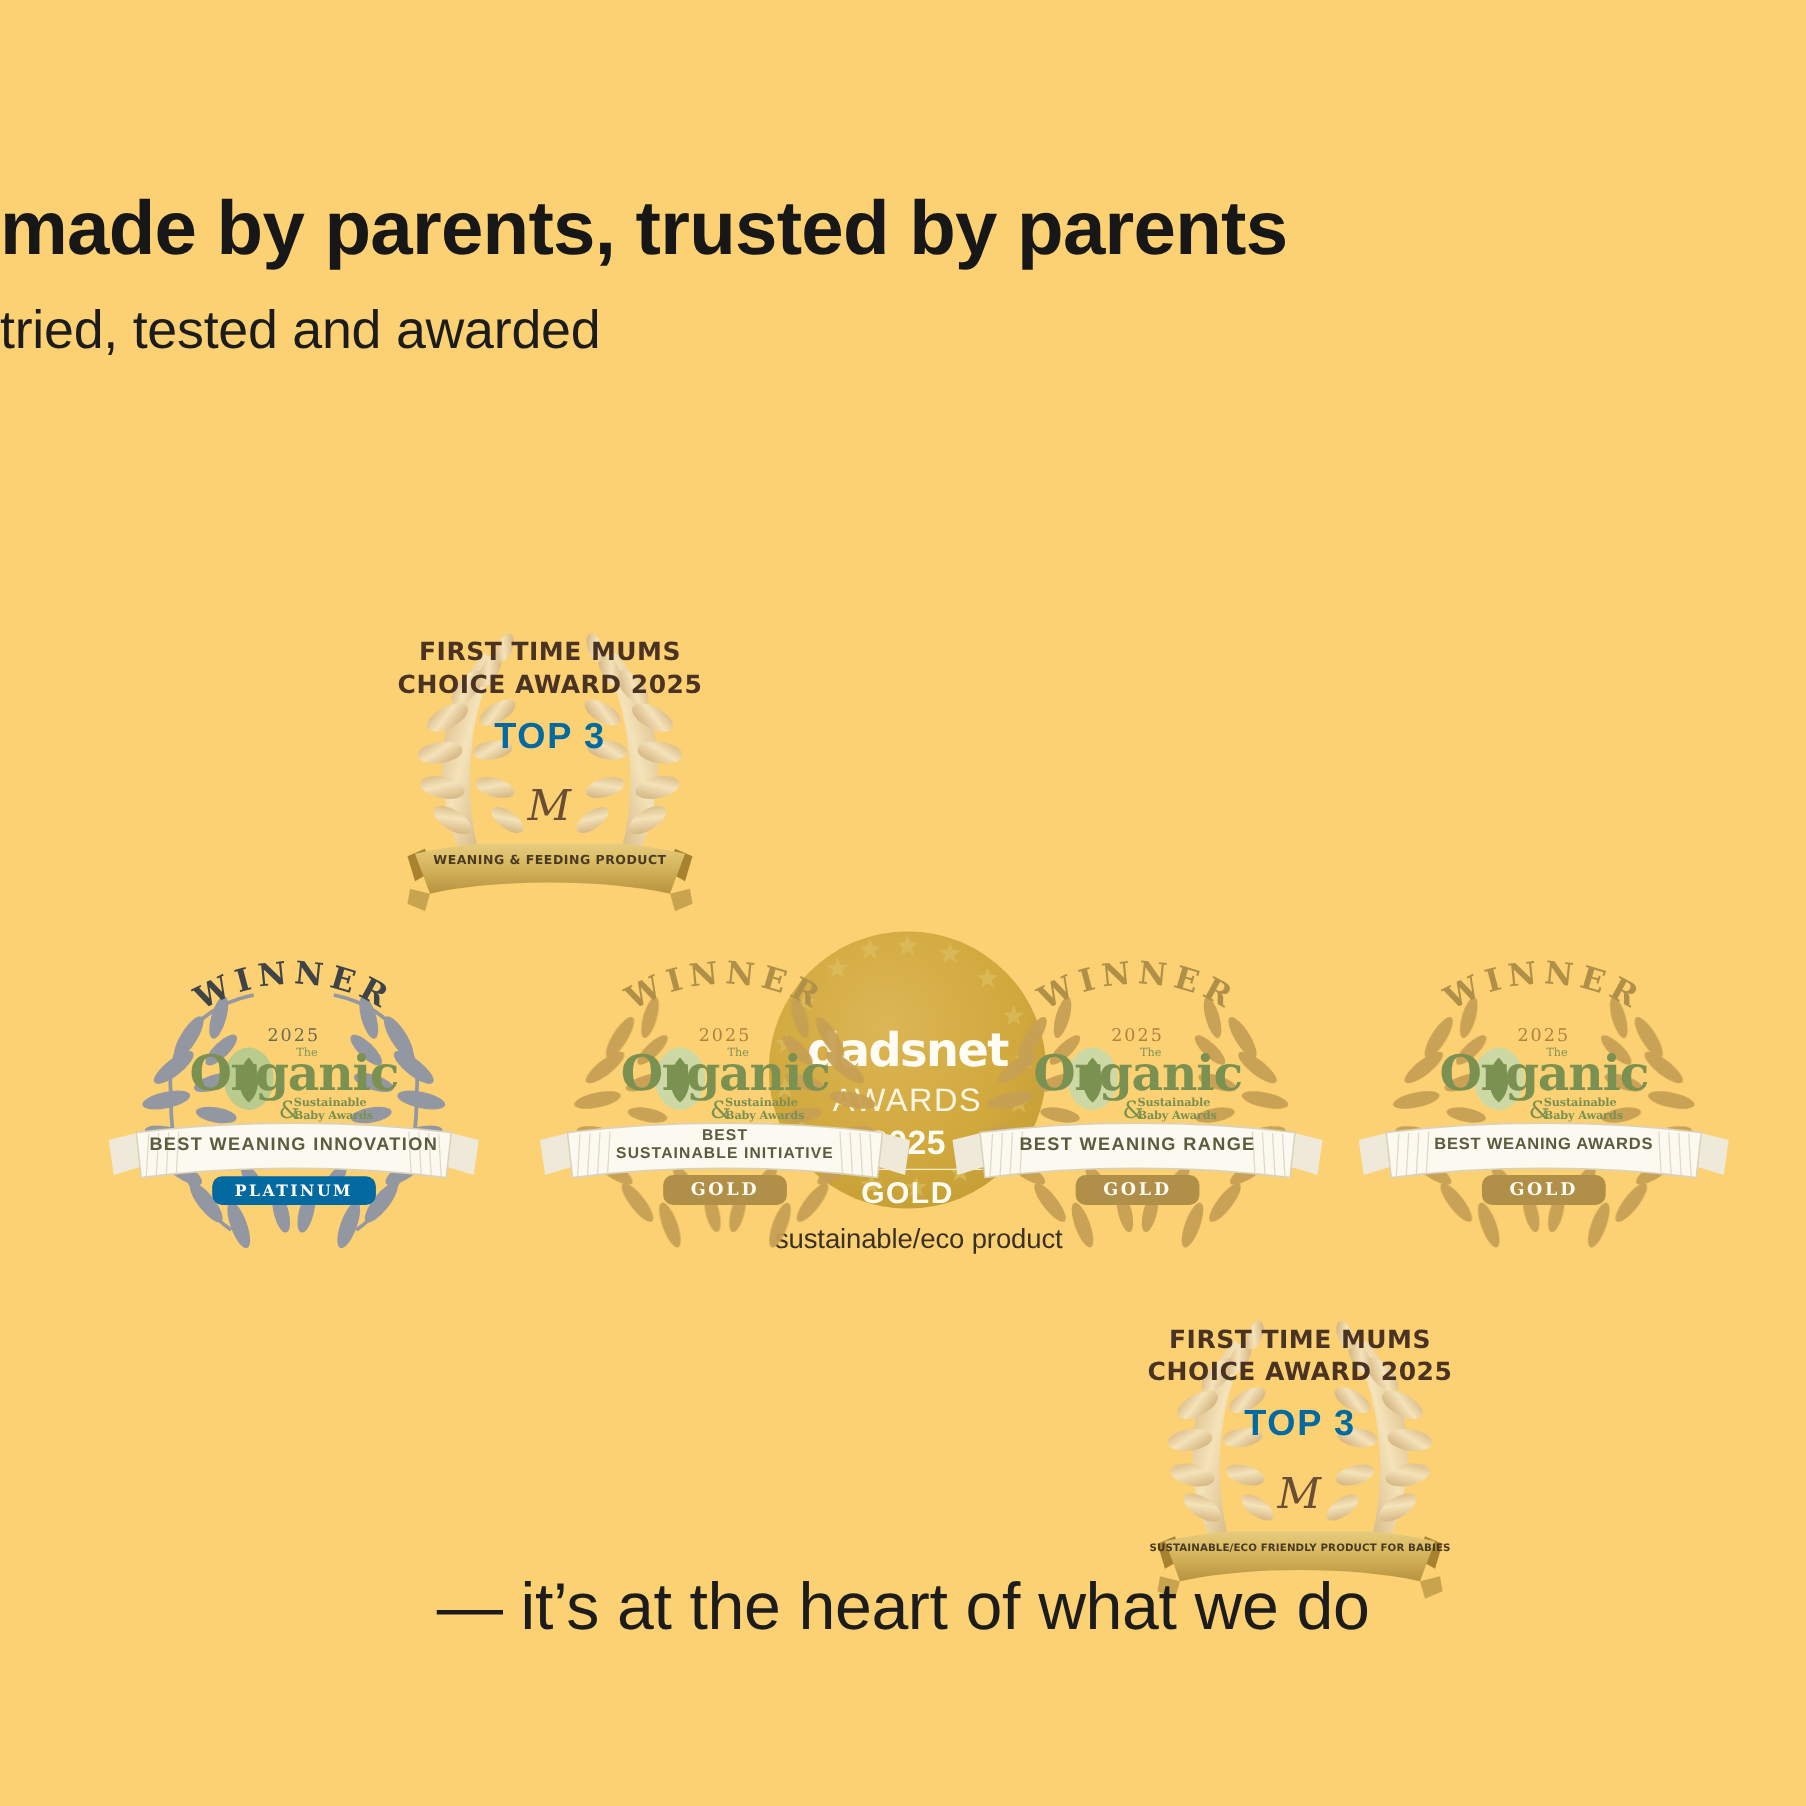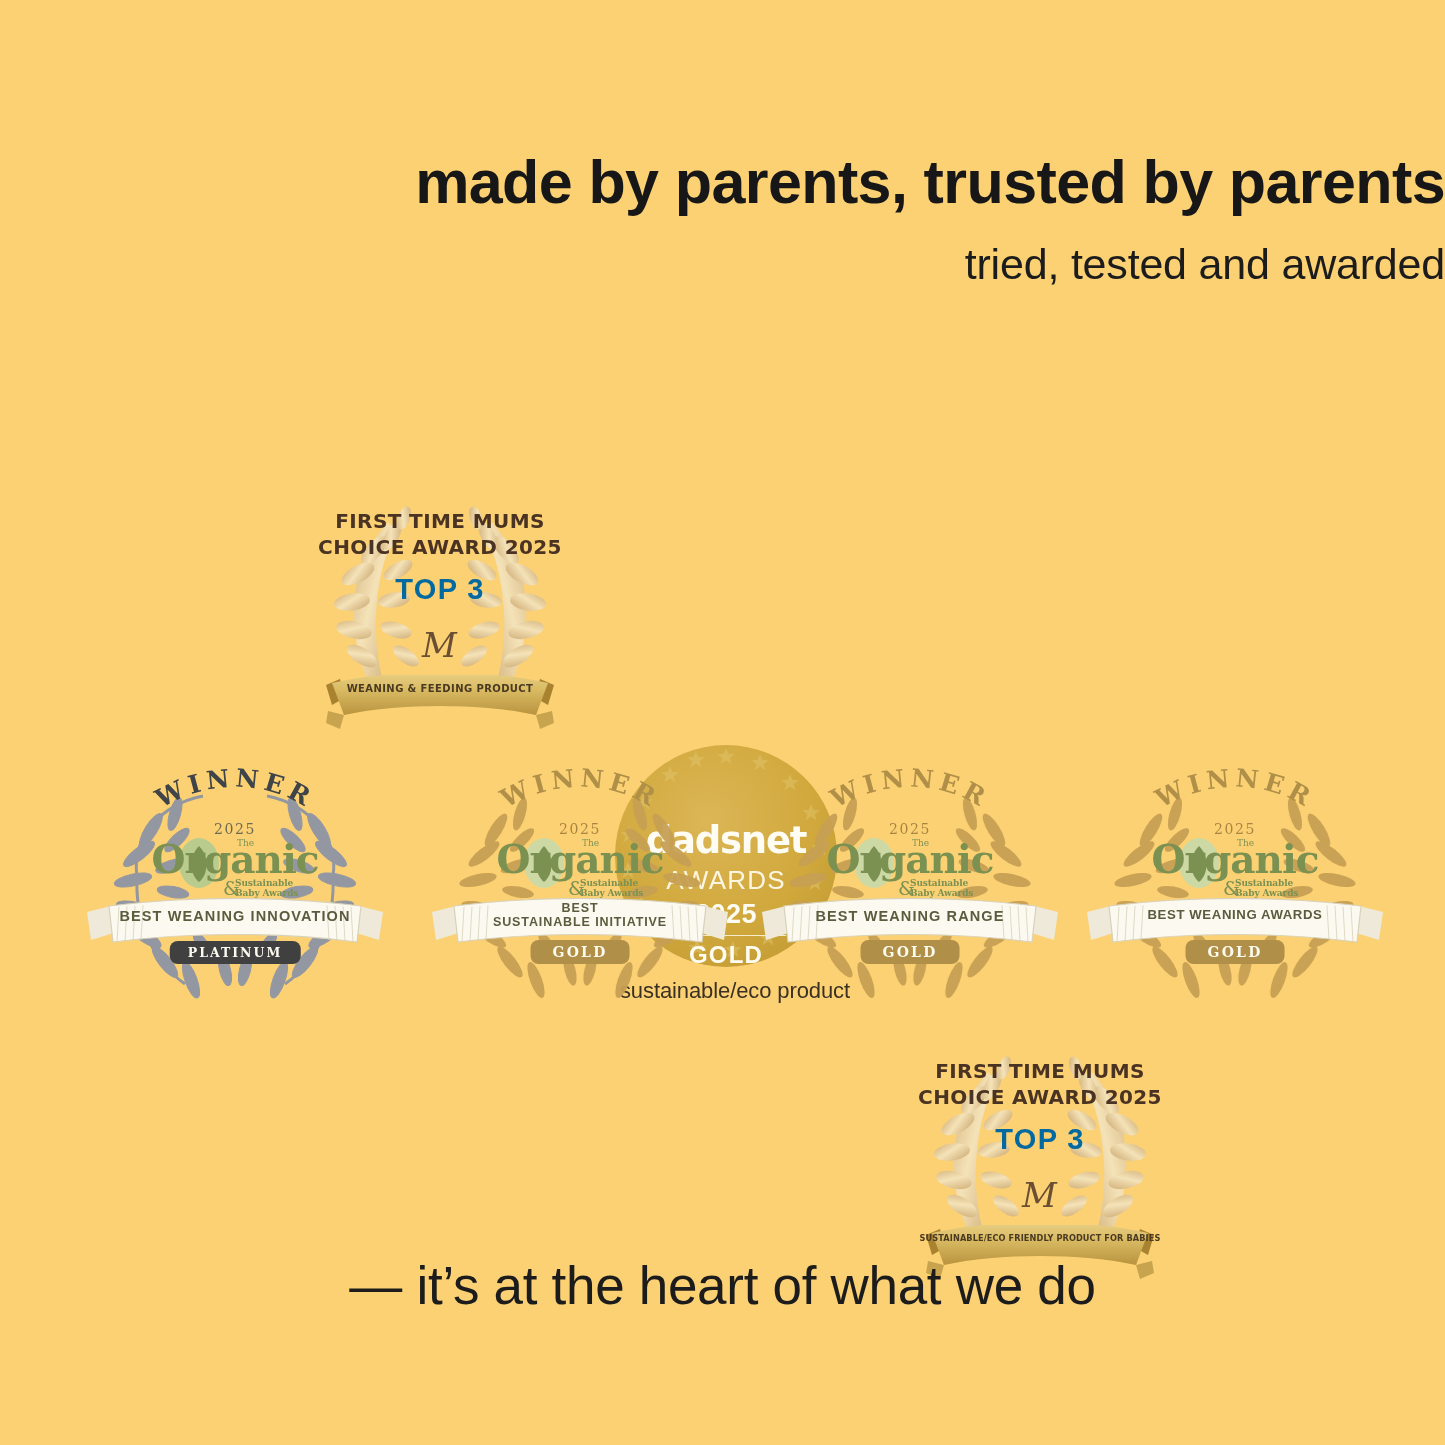--- a/index.html
+++ b/index.html
@@ -24,21 +24,21 @@
     background: #fcd173;
     box-sizing: border-box;
   }
 
   
   .heading-block {
     position: absolute;
     top: 150px;
     left: 0;
     width: 1445px;
-    text-align: right;
+    text-align: left;
   }
   .headline {
     font-size: 61px;
     font-weight: 700;
     letter-spacing: -0.6px;
     line-height: 1.06;
     color: #171717;
     margin: 0;
   }
   .subhead {
@@ -333,21 +333,21 @@
     padding: 4px 22px;
     border-radius: 8px;
     font-family: "DejaVu Serif", serif;
     font-size: 14px;
     font-weight: 700;
     letter-spacing: 2.2px;
     color: #fdfaf0;
     background: #b08f48;
   }
   .ob-tier.platinum {
-    background: #404040;
+    background: #0369a1;
     font-size: 12.5px;
     letter-spacing: 2px;
     padding: 4px 18px;
     top: 161px;
   }
 </style>
 </head>
 <body>
 
 <div class="page">

